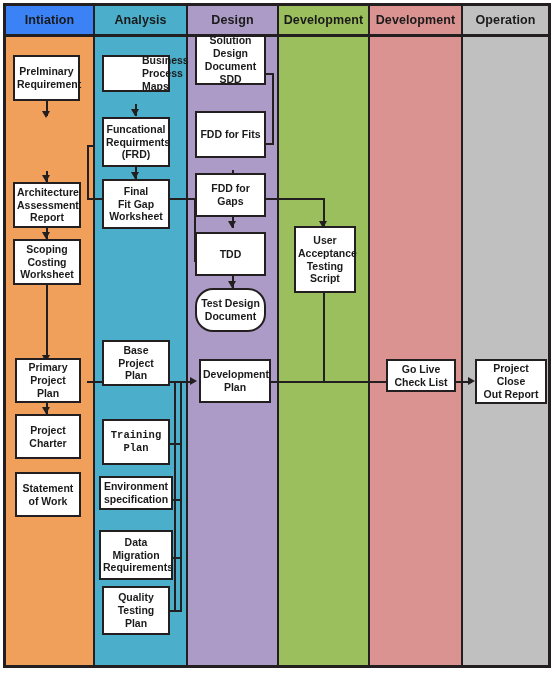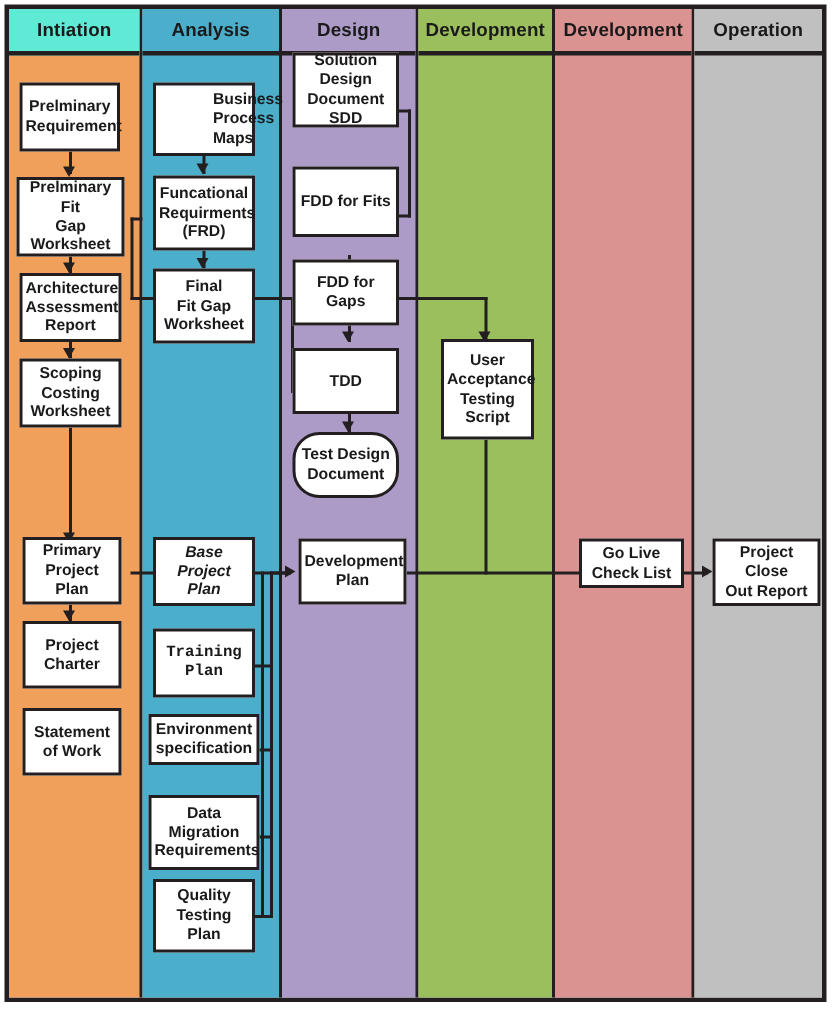--- a/index.html
+++ b/index.html
@@ -81,21 +81,21 @@
   }
 </style>
 </head>
 <body>
 
 <div id="canvas">
 
   <div id="frame"></div>
 
   <div class="lane" style="left:6px;width:89px;background:#F0A05A;">
-    <div class="lane-header" style="background:#5eead4;">
+    <div class="lane-header" style="background:#3b82f6;">
       <span>Intiation</span>
     </div>
   </div>
 
   <div class="lane" style="left:95px;width:93px;background:#4BAECB;padding-left:48px;">
     <div class="lane-header" style="background:#4BAECB;">
       <span>Analysis</span>
     </div>
   </div>
 
@@ -185,49 +185,46 @@
   <div class="arrow right" style="left:405px;top:377px;"></div>
 
   <div class="ln v" style="left:323px;top:293px;height:90px;"></div>
 
   <div class="ln h" style="left:456px;top:381px;width:16px;"></div>
   <div class="arrow right" style="left:468px;top:377px;"></div>
 
   <div class="node" style="left:13px;top:55px;width:67px;height:46px;">
     <span>Prelminary<br>Requirement</span>
   </div>
-  <div class="node" style="left:11px;top:118px;width:72px;height:53px;">
-    <span>Prelminary Fit<br>Gap Worksheet</span>
-  </div>
   <div class="node" style="left:13px;top:182px;width:68px;height:46px;">
     <span>Architecture<br>Assessment<br>Report</span>
   </div>
   <div class="node" style="left:13px;top:239px;width:68px;height:46px;">
     <span>Scoping<br>Costing<br>Worksheet</span>
   </div>
   <div class="node" style="left:15px;top:358px;width:66px;height:45px;">
     <span>Primary<br>Project<br>Plan</span>
   </div>
   <div class="node" style="left:15px;top:414px;width:66px;height:45px;">
     <span>Project<br>Charter</span>
   </div>
   <div class="node" style="left:15px;top:472px;width:66px;height:45px;">
     <span>Statement<br>of Work</span>
   </div>
 
-  <div class="node" style="left:102px;top:55px;width:68px;height:49px;padding-left:38px;">
+  <div class="node" style="left:102px;top:55px;width:68px;height:37px;padding-left:38px;">
     <span>Business<br>Process<br>Maps</span>
   </div>
   <div class="node" style="left:102px;top:117px;width:68px;height:50px;">
     <span>Funcational<br>Requirments<br>(FRD)</span>
   </div>
   <div class="node" style="left:102px;top:179px;width:68px;height:50px;">
     <span>Final<br>Fit Gap<br>Worksheet</span>
   </div>
-  <div class="node" style="left:102px;top:358px;width:68px;height:46px;font-style:italic;">
+  <div class="node" style="left:102px;top:340px;width:68px;height:46px;">
     <span>Base<br>Project<br>Plan</span>
   </div>
   <div class="node" style="left:102px;top:419px;width:68px;height:46px;font-family:Liberation Mono, monospace;">
     <span>Training<br>Plan</span>
   </div>
   <div class="node" style="left:99px;top:476px;width:74px;height:34px;">
     <span>Environment<br>specification</span>
   </div>
   <div class="node" style="left:99px;top:530px;width:74px;height:50px;">
     <span>Data<br>Migration<br>Requirements</span>

